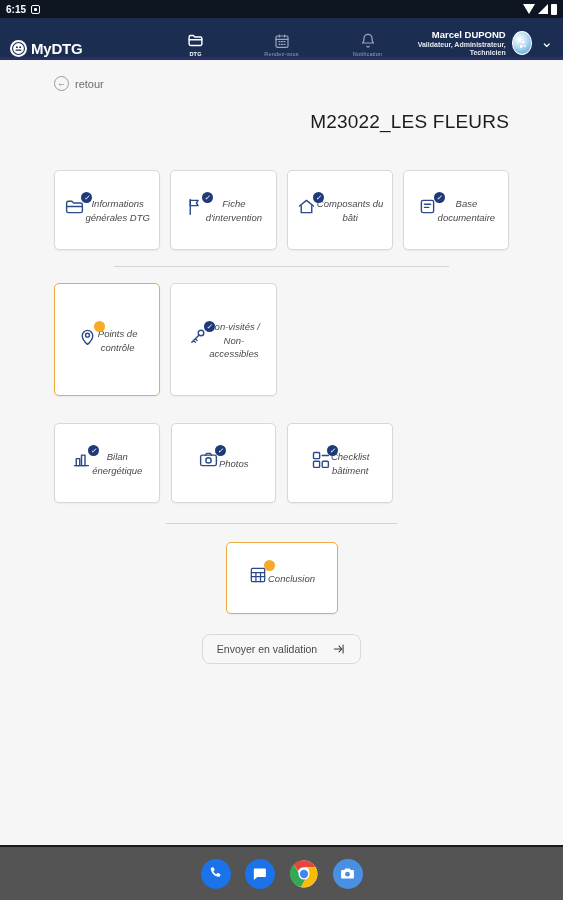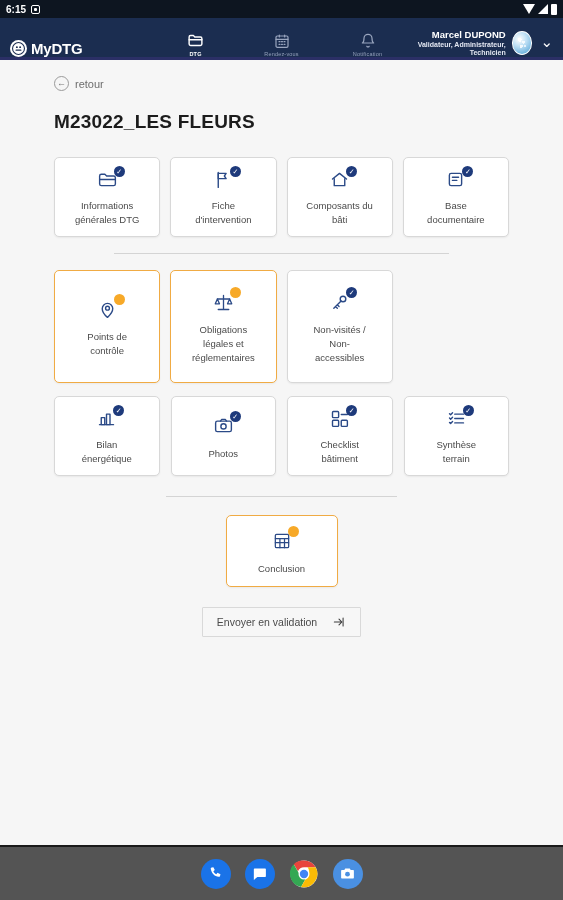--- a/index.html
+++ b/index.html
@@ -71,30 +71,30 @@
 
   .backrow { display: flex; align-items: center; gap: 6px; margin-bottom: 20px; }
   .backcircle {
     width: 15px; height: 15px; border-radius: 50%; border: 1px solid #9b9b9b;
     display: flex; align-items: center; justify-content: center; color: #777;
     font-size: 9px; line-height: 1;
   }
   .backlabel { font-size: 11px; color: #6d6d6d; }
 
   .pagetitle {
-    font-size: 19px; font-weight: bold; color: #1c1c1c;
-    letter-spacing: .2px; margin-bottom: 24px;
+    font-size: 19px; font-weight: normal; color: #1c1c1c;
+    letter-spacing: .2px; margin-bottom: 37px; text-align: right;
   }
 
   .grid { display: grid; grid-template-columns: repeat(4, 1fr); gap: 10px; }
 
   .card {
     background: #ffffff; border: 1px solid #d8d8d8; border-radius: 5px;
-    display: flex; flex-direction: column; align-items: center; justify-content: center;
-    padding: 12px 5px 10px 5px; box-shadow: 0 1px 2px rgba(0,0,0,.06);
+    display: flex; flex-direction: row; align-items: center; justify-content: center;
+    padding: 12px 5px 10px 5px; box-shadow: 0 1px 2px rgba(0,0,0,.06); font-style: italic;
   }
   .card.active { border: 1.6px solid #f0ab44; box-shadow: 0 1px 2px rgba(0,0,0,.05); }
   .card .iconwrap { position: relative; margin-bottom: 9px; height: 24px; display: flex; align-items: center; justify-content: center; }
   .card .iconwrap svg { display: block; color: #2b4a87; }
   .badge {
     position: absolute; top: -3px; right: -7px; width: 11px; height: 11px; border-radius: 50%;
     display: flex; align-items: center; justify-content: center;
   }
   .badge.check { background: #1e3a7b; color: #fff; font-size: 7px; line-height: 1; }
   .badge.dot { background: #f7a928; }
@@ -107,21 +107,21 @@
   .row-c .card { height: 80px; }
 
   .divider { height: 1px; background: #d4d4d4; margin: 16px 60px; }
   .divider.two { margin: 20px 112px 18px 112px; }
 
   .conclusion-wrap { display: flex; justify-content: center; }
   .conclusion-wrap .card { width: 112px; height: 72px; }
 
   .sendrow { display: flex; justify-content: center; margin-top: 20px; }
   .sendbtn {
-    background: #f7f7f7; border: 1px solid #d9d9d9; border-radius: 1px;
+    background: #f7f7f7; border: 1px solid #d9d9d9; border-radius: 8px;
     padding: 7px 14px; display: flex; align-items: center; gap: 15px;
     font-size: 10.5px; color: #4a4a4a; cursor: pointer;
   }
   .sendbtn .arrowico { color: #3a3a3a; display: flex; }
 
   
   .dock {
     height: 55px; background: #545454; border-top: 2px solid #1a1a1a;
     display: flex; align-items: center; justify-content: center; gap: 14px; flex: 0 0 auto;
   }
@@ -265,45 +265,35 @@
           <div class="iconwrap">
             <svg width="21" height="21" viewBox="0 0 24 24" fill="none" stroke="currentColor" stroke-width="1.6" stroke-linecap="round" stroke-linejoin="round">
               <path d="M12 21s6-5.2 6-10a6 6 0 1 0-12 0c0 4.8 6 10 6 10z"></path>
               <circle cx="12" cy="10.5" r="2.2"></circle>
             </svg>
             <span class="badge dot"></span>
           </div>
           <div class="clabel">Points de<br>contrôle</div>
         </div>
 
-        <div class="card active">
-          <div class="iconwrap">
-            <svg width="21" height="21" viewBox="0 0 24 24" fill="none" stroke="currentColor" stroke-width="1.5" stroke-linecap="round" stroke-linejoin="round">
-              <path d="M12 4v16M6 20h12M5 8h14"></path>
-              <path d="M5 8 2.6 13.5h4.8zM19 8l-2.4 5.5h4.8z"></path>
-            </svg>
-            <span class="badge dot"></span>
-          </div>
-          <div class="clabel">Obligations<br>légales et<br>réglementaires</div>
-        </div>
 
         <div class="card">
           <div class="iconwrap">
             <svg width="21" height="21" viewBox="0 0 24 24" fill="none" stroke="currentColor" stroke-width="1.6" stroke-linecap="round" stroke-linejoin="round">
               <circle cx="16" cy="8" r="3.2"></circle>
               <path d="M13.8 10.2 5.5 18.5M7.5 16.5l2 2M9.5 14.5l2 2"></path>
             </svg>
             <span class="badge check">✓</span>
           </div>
           <div class="clabel">Non-visités /<br>Non-<br>accessibles</div>
         </div>
 
       </div>
 
-      <div class="grid row-c" style="margin-top:13px;gap:11px;">
+      <div class="grid row-c" style="margin-top:27px;gap:11px;">
         <div class="card">
           <div class="iconwrap">
             <svg width="21" height="21" viewBox="0 0 24 24" fill="none" stroke="currentColor" stroke-width="1.6" stroke-linecap="round" stroke-linejoin="round">
               <path d="M4 19h16"></path>
               <rect x="6" y="11" width="4" height="8"></rect>
               <rect x="12" y="7" width="4" height="12"></rect>
             </svg>
             <span class="badge check">✓</span>
           </div>
           <div class="clabel">Bilan<br>énergétique</div>
@@ -327,30 +317,20 @@
               <rect x="4" y="4" width="7" height="7" rx="1"></rect>
               <rect x="4" y="14" width="7" height="7" rx="1"></rect>
               <rect x="14" y="14" width="7" height="7" rx="1"></rect>
               <path d="M14 7.5h7"></path>
             </svg>
             <span class="badge check">✓</span>
           </div>
           <div class="clabel">Checklist<br>bâtiment</div>
         </div>
 
-        <div class="card">
-          <div class="iconwrap">
-            <svg width="21" height="21" viewBox="0 0 24 24" fill="none" stroke="currentColor" stroke-width="1.6" stroke-linecap="round" stroke-linejoin="round">
-              <path d="M10 7h10M10 12h10M10 17h10"></path>
-              <path d="M4 6.5l1.3 1.3L7.5 5.5M4 11.5l1.3 1.3L7.5 10.5M4 16.5l1.3 1.3L7.5 15.5"></path>
-            </svg>
-            <span class="badge check">✓</span>
-          </div>
-          <div class="clabel">Synthèse<br>terrain</div>
-        </div>
       </div>
 
       <div class="divider two"></div>
 
       <div class="conclusion-wrap">
         <div class="card active">
           <div class="iconwrap">
             <svg width="20" height="20" viewBox="0 0 24 24" fill="none" stroke="currentColor" stroke-width="1.5" stroke-linecap="round" stroke-linejoin="round">
               <rect x="4" y="4" width="16" height="16" rx="1.5"></rect>
               <path d="M4 9h16M4 14h16M9.5 9v11M15 9v11"></path>

